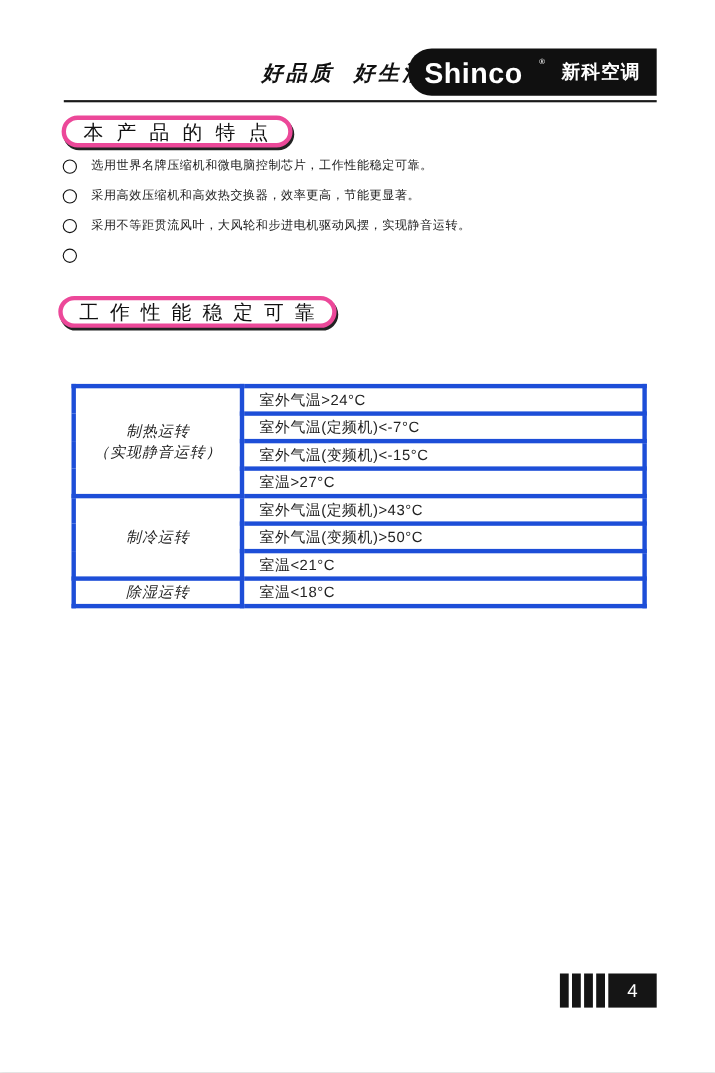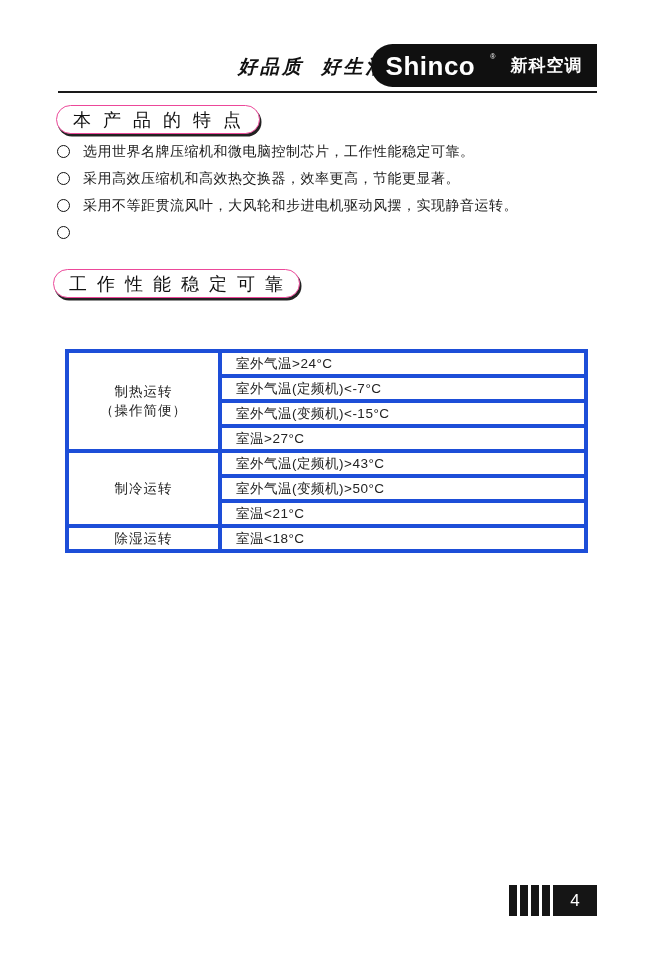--- a/index.html
+++ b/index.html
@@ -47,21 +47,21 @@
   }
   .header-rule {
     position: absolute; left: 58px; top: 91px;
     width: 539px; height: 2px; background: #1a1a1a;
   }
 
   
   .pill {
     position: absolute;
     height: 29px;
-    border: 1px solid #ec4899;
+    border: 4px solid #ec4899;
     border-radius: 15px;
     background: #fff;
     box-shadow: 1.5px 2.5px 0 #222;
     display: flex; align-items: center;
     font-size: 18px;
     color: #111;
     white-space: nowrap;
   }
   .pill-features { left: 56px; top: 105px; padding: 0 6px 0 16px; letter-spacing: 12px; }
   .pill-conditions { left: 53px; top: 269px; padding: 0 6px 0 15px; letter-spacing: 10px; }
@@ -77,21 +77,21 @@
   }
   .bullet-circle {
     flex: 0 0 auto;
     width: 13px; height: 13px;
     border: 1.5px solid #111;
     border-radius: 50%;
     margin: 4px 13px 0 0;
     background: #fff;
   }
   .feature-text {
-    font-size: 14px; line-height: 21px; letter-spacing: 0.5px;
+    font-size: 11px; line-height: 21px; letter-spacing: 0.5px;
     white-space: nowrap;
   }
 
   
   .conditions-intro {
     position: absolute; left: 56px; top: 311px;
     font-size: 15px; letter-spacing: 0.8px;
     white-space: nowrap;
   }
   table.cond-table {
@@ -106,20 +106,21 @@
   .cond-table td {
     border: 4px solid #1d4ed8;
     height: 25px;
     vertical-align: middle;
   }
   .cond-table td.group-cell {
     width: 153px;
     text-align: center;
     line-height: 19px;
     letter-spacing: 1px;
+    font-style: italic;
   }
   .cond-table td.cond-cell {
     padding-left: 14px;
     letter-spacing: 0.5px;
   }
 
   
   .page-num-block {
     position: absolute; right: 53px; top: 885px;
     height: 31px;
@@ -166,21 +167,21 @@
     </li>
   </ul>
 
   <div class="pill pill-conditions">工作性能稳定可靠</div>
 
   <table class="cond-table">
     <tbody>
         <tr>
       <td class="group-cell" rowspan="4">
         <div>制热运转</div>
-        <div>（操作简便）</div>
+        <div>（实现静音运转）</div>
       </td>
       <td class="cond-cell">室外气温&gt;24°C</td>
     </tr>
     <tr>
       <td class="cond-cell">室外气温(定频机)&lt;-7°C</td>
     </tr>
     <tr>
       <td class="cond-cell">室外气温(变频机)&lt;-15°C</td>
     </tr>
     <tr>

